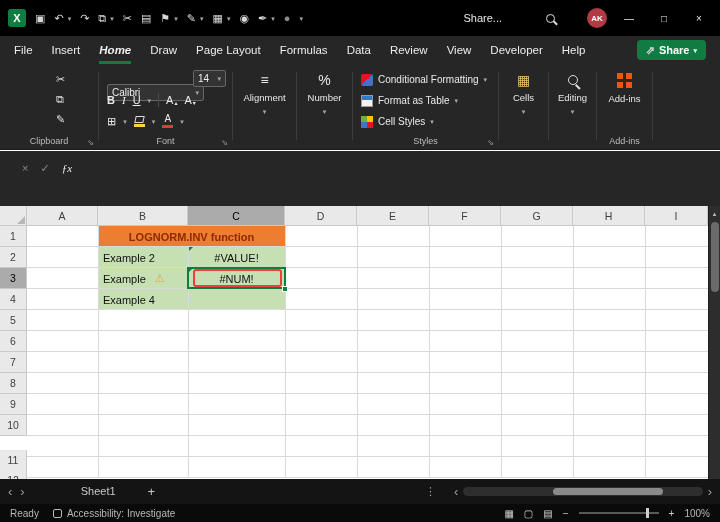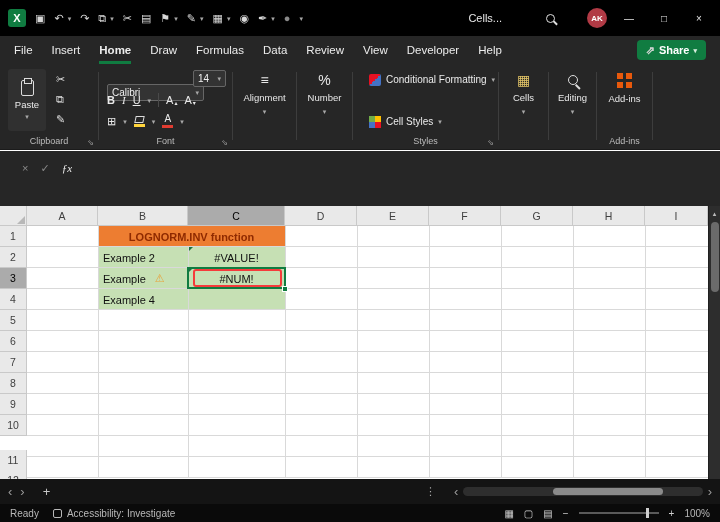--- a/index.html
+++ b/index.html
@@ -16,21 +16,21 @@
   .spacer{flex:1;}
   .search-ic{position:relative;width:9px;height:9px;border:1.5px solid #e0e0e0;border-radius:50%;flex:none;}
   .search-ic::after{content:"";position:absolute;width:5px;height:1.5px;background:#e0e0e0;transform:rotate(45deg);right:-4px;bottom:-2px;}
   .avatar{width:20px;height:20px;border-radius:50%;background:#B13A45;color:#fff;font-size:8px;font-weight:bold;display:flex;align-items:center;justify-content:center;flex:none;}
   .winbtn{width:26px;text-align:center;color:#e4e4e4;font-size:10px;flex:none;}
   .dimdot{color:#8a8a8a;}
 
   
   .menubar{position:absolute;top:36px;left:0;width:720px;height:28px;background:#262626;display:flex;align-items:center;padding:0 14px;gap:19px;}
   .mi{height:28px;line-height:28px;font-size:11.5px;color:#ececec;flex:none;}
-  .mi.active{font-weight:bold;box-shadow:inset 0 -3px 0 #107C41;}
+  .mi.active{font-weight:bold;box-shadow:inset 0 -3px 0 #107C41;font-style:italic;}
   .share{margin-left:auto;height:20px;background:#107C41;border:none;border-radius:4px;color:#fff;display:flex;align-items:center;gap:4px;padding:0 9px;font-size:11px;font-weight:bold;font-family:inherit;}
   .share .chv{color:#d8efdf;}
 
   
   .ribbon{position:absolute;top:64px;left:0;width:720px;height:86px;background:#262626;border-bottom:1px solid #1b1b1b;}
   .rgroup{position:absolute;top:0;height:86px;}
   .vdiv{position:absolute;top:8px;height:68px;width:1px;background:#3d3d3d;}
   .glabel{position:absolute;bottom:4px;left:0;right:0;text-align:center;font-size:9px;color:#bdbdbd;}
   .launcher{position:absolute;bottom:3px;right:4px;font-size:8px;color:#9a9a9a;}
   .paste-btn{position:absolute;left:8px;top:5px;width:38px;height:62px;display:flex;flex-direction:column;align-items:center;justify-content:center;gap:3px;border-radius:3px;background:#303030;}
@@ -45,21 +45,21 @@
   .ital{font-style:italic;font-family:"Liberation Serif",serif;}
   .undl{text-decoration:underline;}
   .vd{width:1px;height:14px;background:#4a4a4a;}
   .suparr{font-size:6px;color:#eaeaea;margin-left:1px;}
   .paint{display:inline-flex;flex-direction:column;align-items:center;gap:1px;line-height:1;font-size:10px;color:#eaeaea;}
   .cbar{width:11px;height:3px;display:block;}
   .bucket{width:9px;height:7px;border:1px solid #dcdcdc;transform:skewX(-12deg);display:block;}
   .cg{display:flex;flex-direction:column;align-items:center;padding-top:9px;gap:5px;}
   .cg-ic{font-size:14px;color:#e8e8e8;line-height:1;}
   .cg-lb{font-size:9.5px;color:#e8e8e8;}
-  .srow{position:absolute;left:16px;height:19px;display:flex;align-items:center;gap:5px;}
+  .srow{position:absolute;left:8px;height:19px;display:flex;align-items:center;gap:5px;}
   .sl{font-size:10px;color:#eaeaea;white-space:nowrap;}
   .ic-cf{width:12px;height:12px;border-radius:2px;background:linear-gradient(135deg,#E81123 0 50%,#4472C4 50% 100%);flex:none;}
   .ic-ft{width:12px;height:12px;border:1px solid #9a9a9a;background:linear-gradient(#2B7CD3 0 4px,#f2f2f2 4px 100%);flex:none;}
   .ic-cs{width:12px;height:12px;background:conic-gradient(#FFC000 0 25%,#E81123 25% 50%,#4472C4 50% 75%,#70AD47 75% 100%);flex:none;}
   .cells-ic{color:#E3C567;}
   .mag{position:relative;width:10px;height:10px;border:1.5px solid #ddd;border-radius:50%;margin:2px;}
   .mag::after{content:"";position:absolute;right:-4px;bottom:-3px;width:6px;height:1.5px;background:#ddd;transform:rotate(45deg);}
   .addins-ic{position:relative;width:15px;height:15px;}
   .addins-ic::before{content:"";position:absolute;left:0;top:0;width:6px;height:6px;background:#E8590C;box-shadow:9px 0 0 #E8590C,0 9px 0 #E8590C,9px 9px 0 #E8590C;}
 
@@ -138,56 +138,52 @@
     <span class="ti">✎</span>
     <span class="chv qchv">▾</span>
     <span class="ti">▦</span>
     <span class="chv qchv">▾</span>
     <span class="ti">◉</span>
     <span class="ti">✒</span>
     <span class="chv qchv">▾</span>
     <span class="ti dimdot">●</span>
     <span class="chv">▾</span>
     <span class="spacer"></span>
-    <span class="doc-title">Cells...</span>
+    <span class="doc-title">Share...</span>
     <span style="width:26px"></span>
     <span class="search-ic"></span>
     <span style="width:14px"></span>
     <span class="avatar">AK</span>
     <span class="winbtn">—</span>
     <span class="winbtn">□</span>
     <span class="winbtn">×</span>
   </div>
 
   <div class="menubar">
     <span class="mi">File</span>
     <span class="mi">Insert</span>
     <span class="mi active">Home</span>
     <span class="mi">Draw</span>
+    <span class="mi">Page Layout</span>
     <span class="mi">Formulas</span>
     <span class="mi">Data</span>
     <span class="mi">Review</span>
     <span class="mi">View</span>
     <span class="mi">Developer</span>
     <span class="mi">Help</span>
     <button class="share">
       <span class="ti">⇗</span>
       <span>Share</span>
       <span class="chv">▾</span>
     </button>
   </div>
 
   <div class="ribbon">
 
     <div class="rgroup" style="left:0;width:98px">
-      <div class="paste-btn">
-        <span class="clip-ic"></span>
-        <span class="pl">Paste</span>
-        <span class="chv">▾</span>
-      </div>
       <span class="mb" style="left:56px;top:10px">✂</span>
       <span class="mb" style="left:56px;top:30px">⧉</span>
       <span class="mb" style="left:56px;top:50px">✎</span>
       <span class="glabel">Clipboard</span>
       <span class="launcher">⇘</span>
     </div>
     <i class="vdiv" style="left:98px"></i>
 
     <div class="rgroup" style="left:99px;width:133px">
       <div class="combo" style="left:8px;top:20px;width:97px">
@@ -247,20 +243,25 @@
       <span class="cg-ic">%</span>
       <span class="cg-lb">Number</span>
       <span class="chv">▾</span>
     </div>
     <i class="vdiv" style="left:352px"></i>
 
     <div class="rgroup" style="left:353px;width:145px">
       <div class="srow" style="top:6px">
         <span class="ic-cf"></span>
         <span class="sl">Conditional Formatting</span>
+        <span class="chv">▾</span>
+      </div>
+      <div class="srow" style="top:27px">
+        <span class="ic-ft"></span>
+        <span class="sl">Format as Table</span>
         <span class="chv">▾</span>
       </div>
       <div class="srow" style="top:48px">
         <span class="ic-cs"></span>
         <span class="sl">Cell Styles</span>
         <span class="chv">▾</span>
       </div>
       <span class="glabel">Styles</span>
       <span class="launcher">⇘</span>
     </div>
@@ -357,20 +358,21 @@
 
     <div class="vscroll">
       <span class="vs-arrow">▴</span>
       <div class="vs-thumb"></div>
     </div>
   </div>
 
   <div class="tabbar">
     <span class="tb-arr">‹</span>
     <span class="tb-arr">›</span>
+    <span class="sheet-tab first">Sheet1</span>
     <span class="tb-plus">+</span>
     <span class="spacer"></span>
     <span class="tb-kebab">⋮</span>
     <div class="hscroll">
       <span class="tb-arr">‹</span>
       <div class="hs-track">
         <div class="hs-thumb"></div>
       </div>
       <span class="tb-arr">›</span>
     </div>

